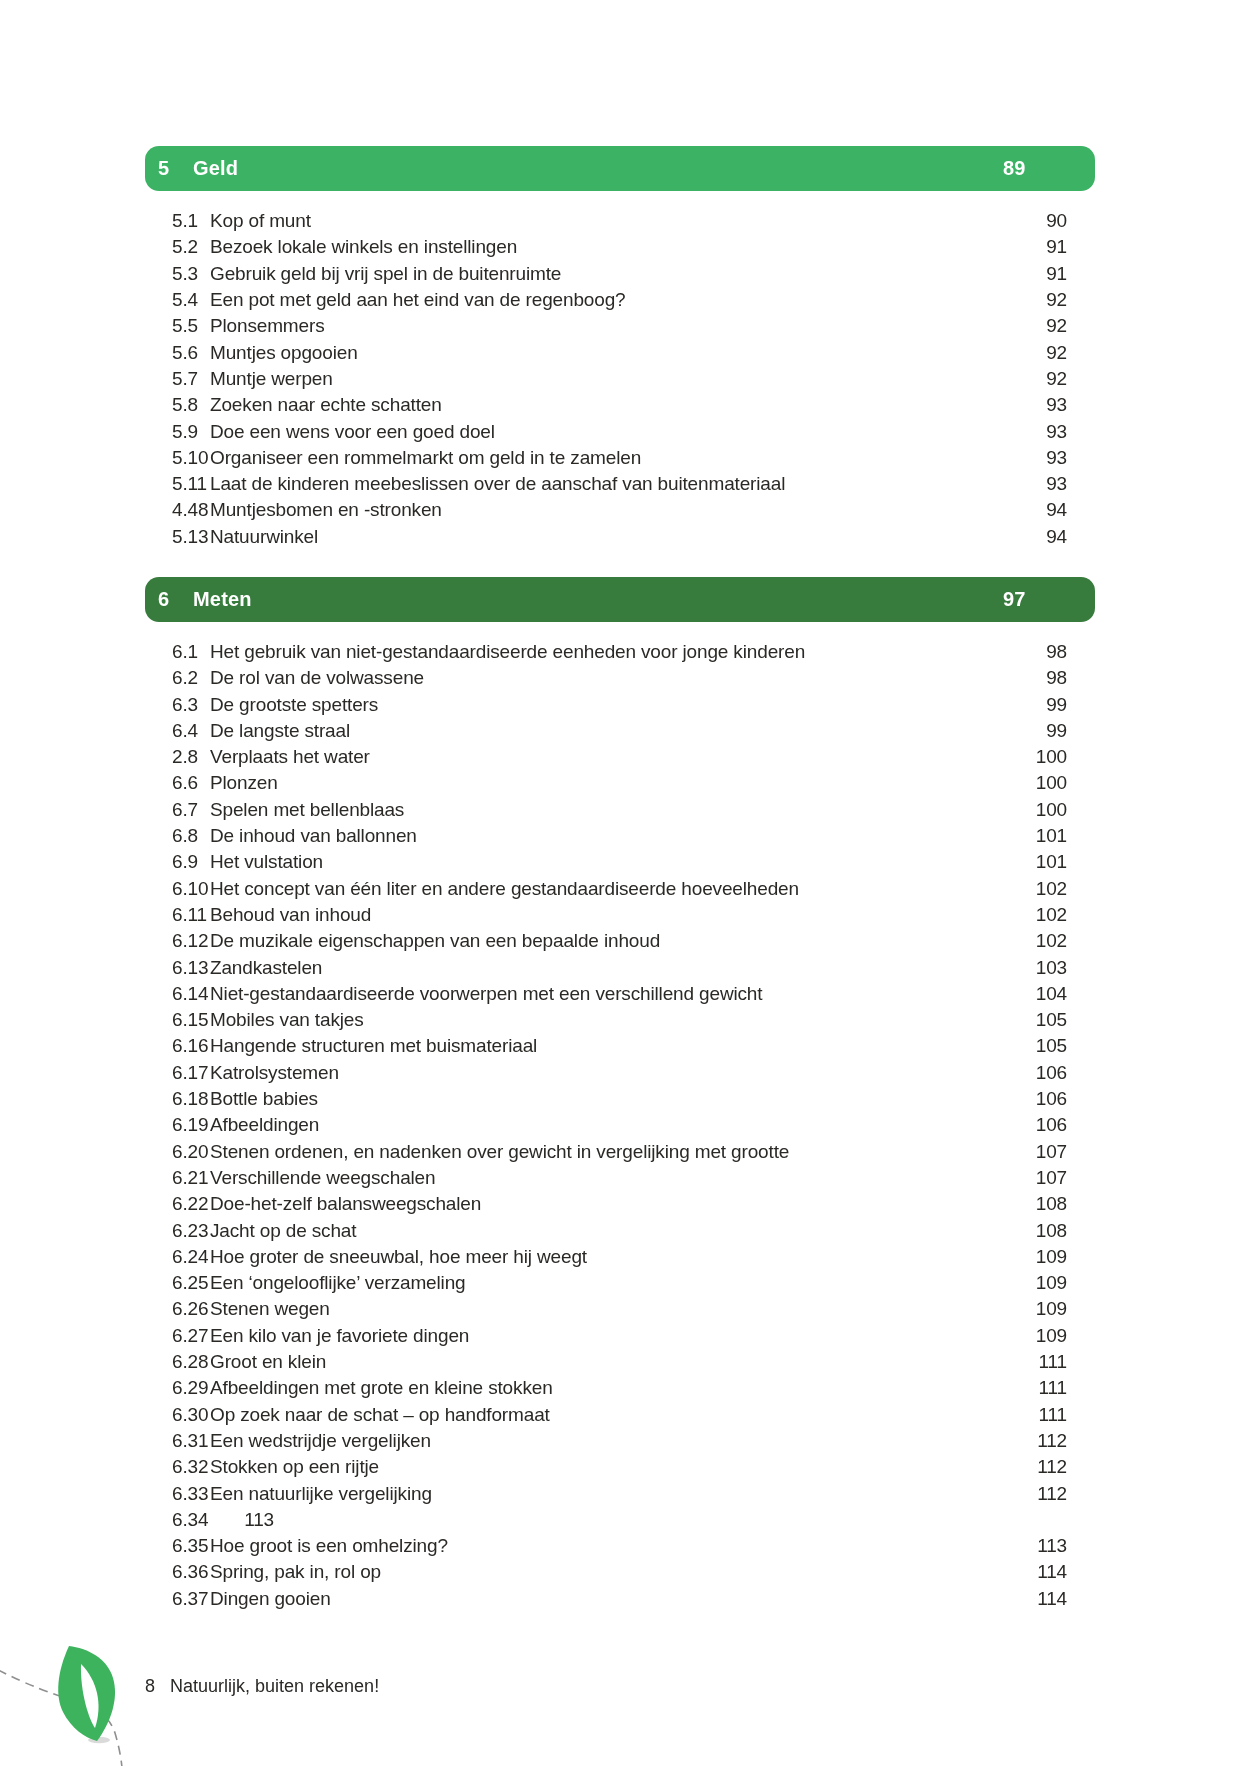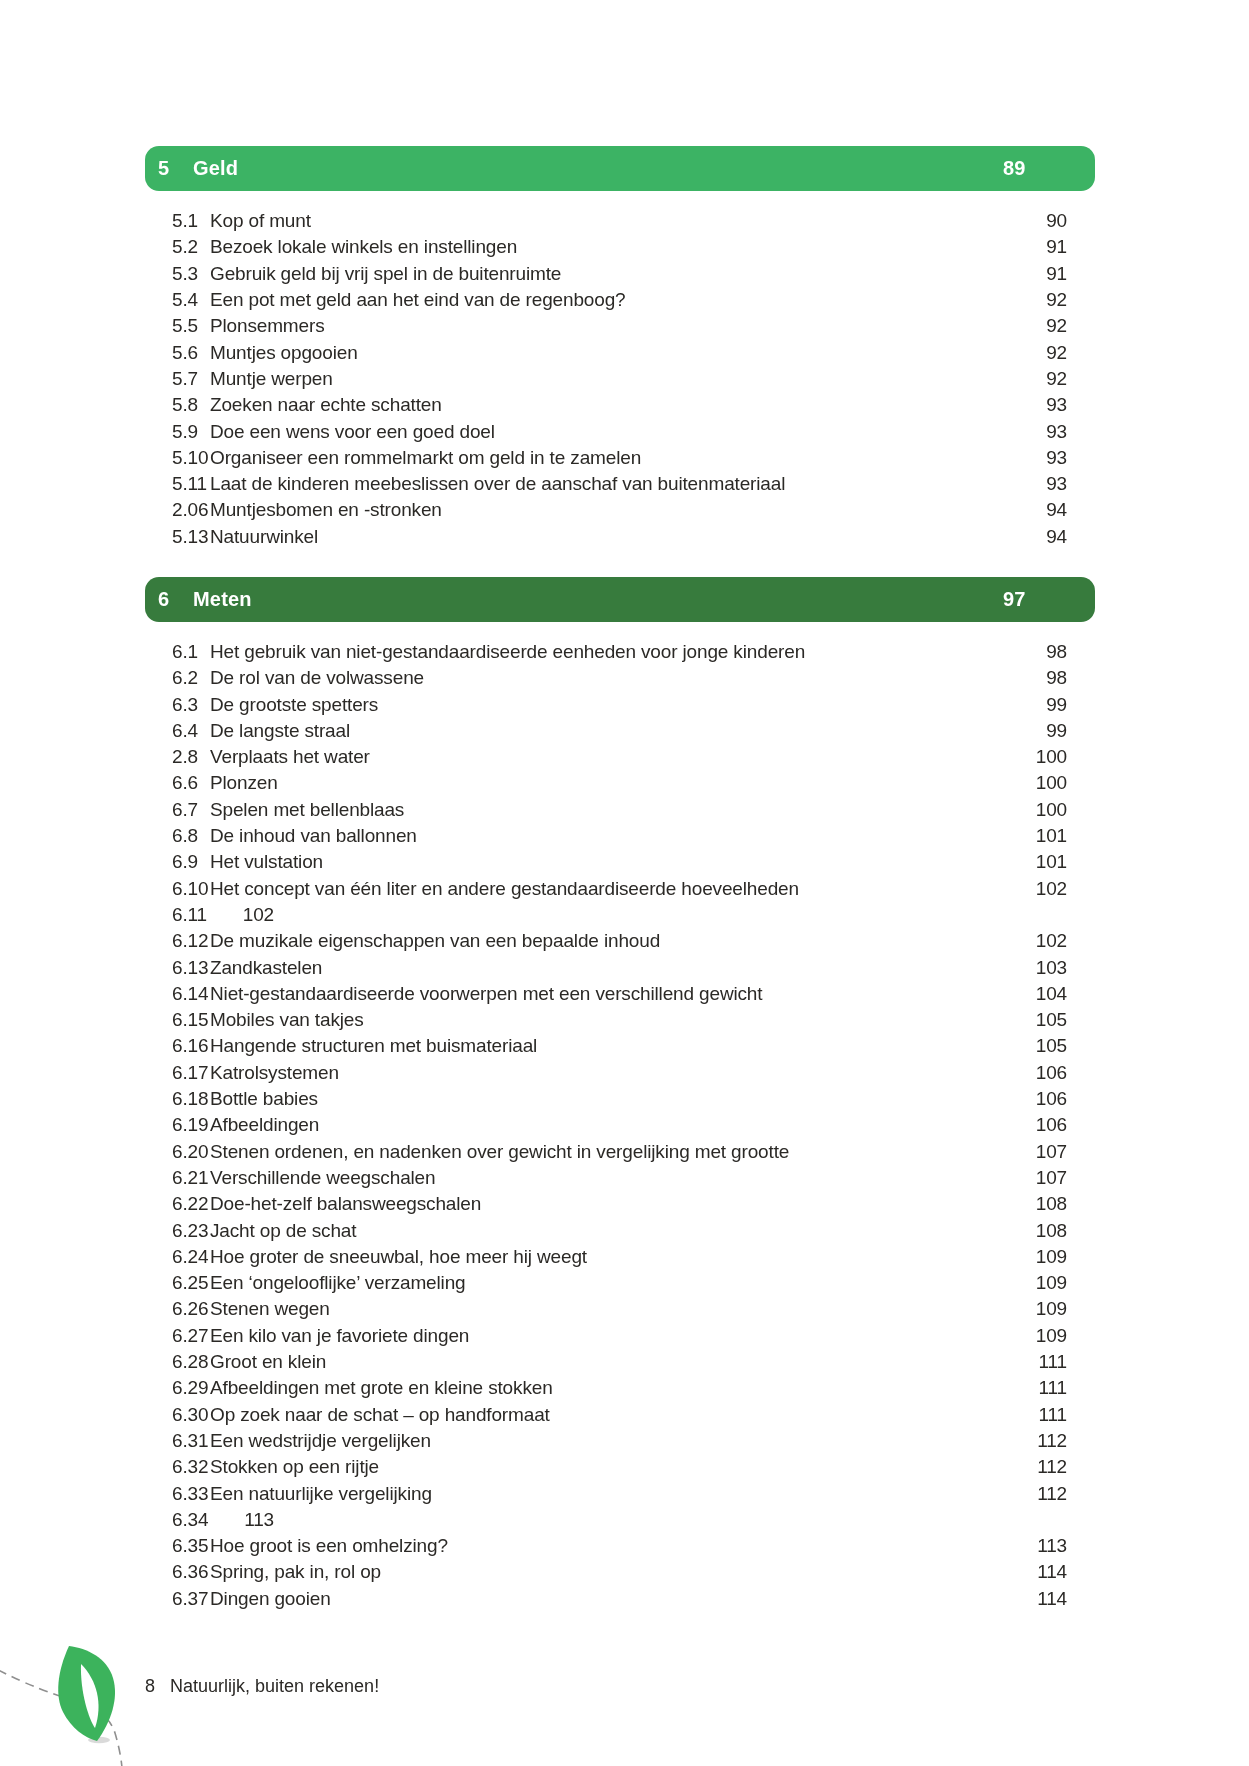--- a/index.html
+++ b/index.html
@@ -143,21 +143,21 @@
           <span class="row-page">93</span>
         </div>
 
         <div class="row">
           <span class="row-num">5.11</span>
           <span class="row-title">Laat de kinderen meebeslissen over de aanschaf van buitenmateriaal</span>
           <span class="row-page">93</span>
         </div>
 
         <div class="row">
-          <span class="row-num">2.06</span>
+          <span class="row-num">4.48</span>
           <span class="row-title">Muntjesbomen en -stronken</span>
           <span class="row-page">94</span>
         </div>
 
         <div class="row">
           <span class="row-num">5.13</span>
           <span class="row-title">Natuurwinkel</span>
           <span class="row-page">94</span>
         </div>
       </div>
@@ -226,20 +226,21 @@
         </div>
 
         <div class="row">
           <span class="row-num">6.10</span>
           <span class="row-title">Het concept van één liter en andere gestandaardiseerde hoeveelheden</span>
           <span class="row-page">102</span>
         </div>
 
         <div class="row">
           <span class="row-num">6.11</span>
+          <span class="row-title">Behoud van inhoud</span>
           <span class="row-page">102</span>
         </div>
 
         <div class="row">
           <span class="row-num">6.12</span>
           <span class="row-title">De muzikale eigenschappen van een bepaalde inhoud</span>
           <span class="row-page">102</span>
         </div>
 
         <div class="row">

